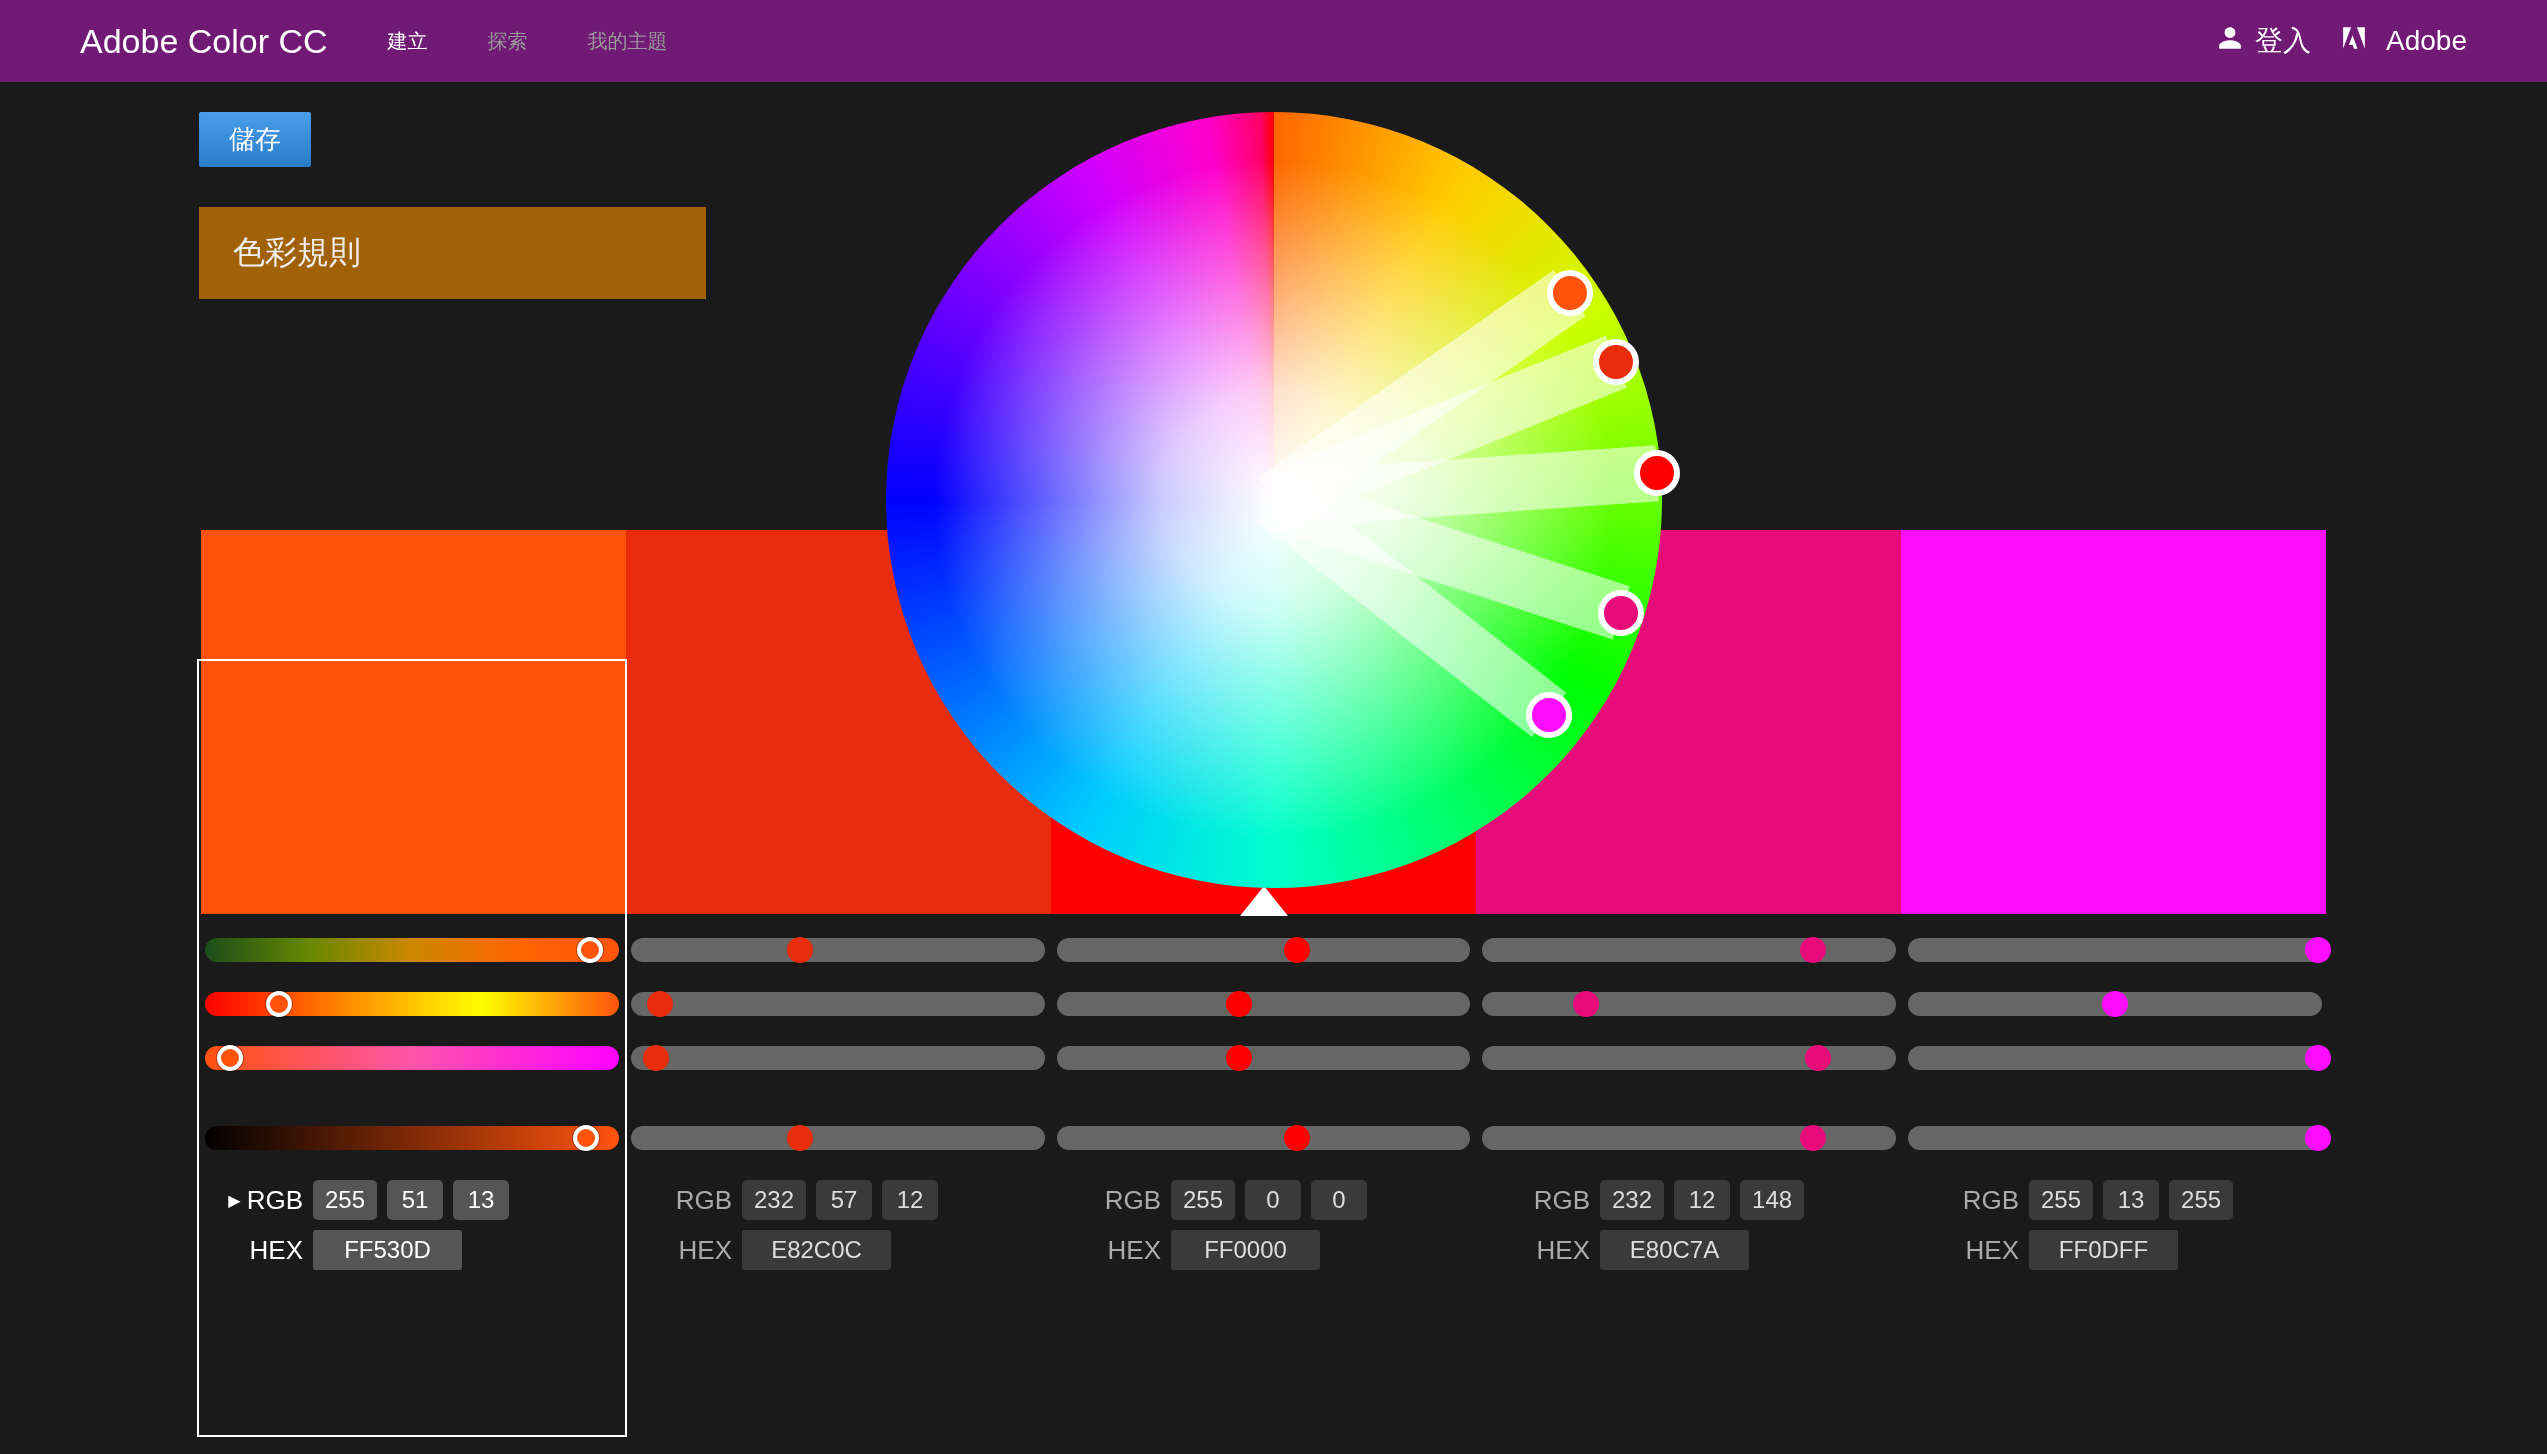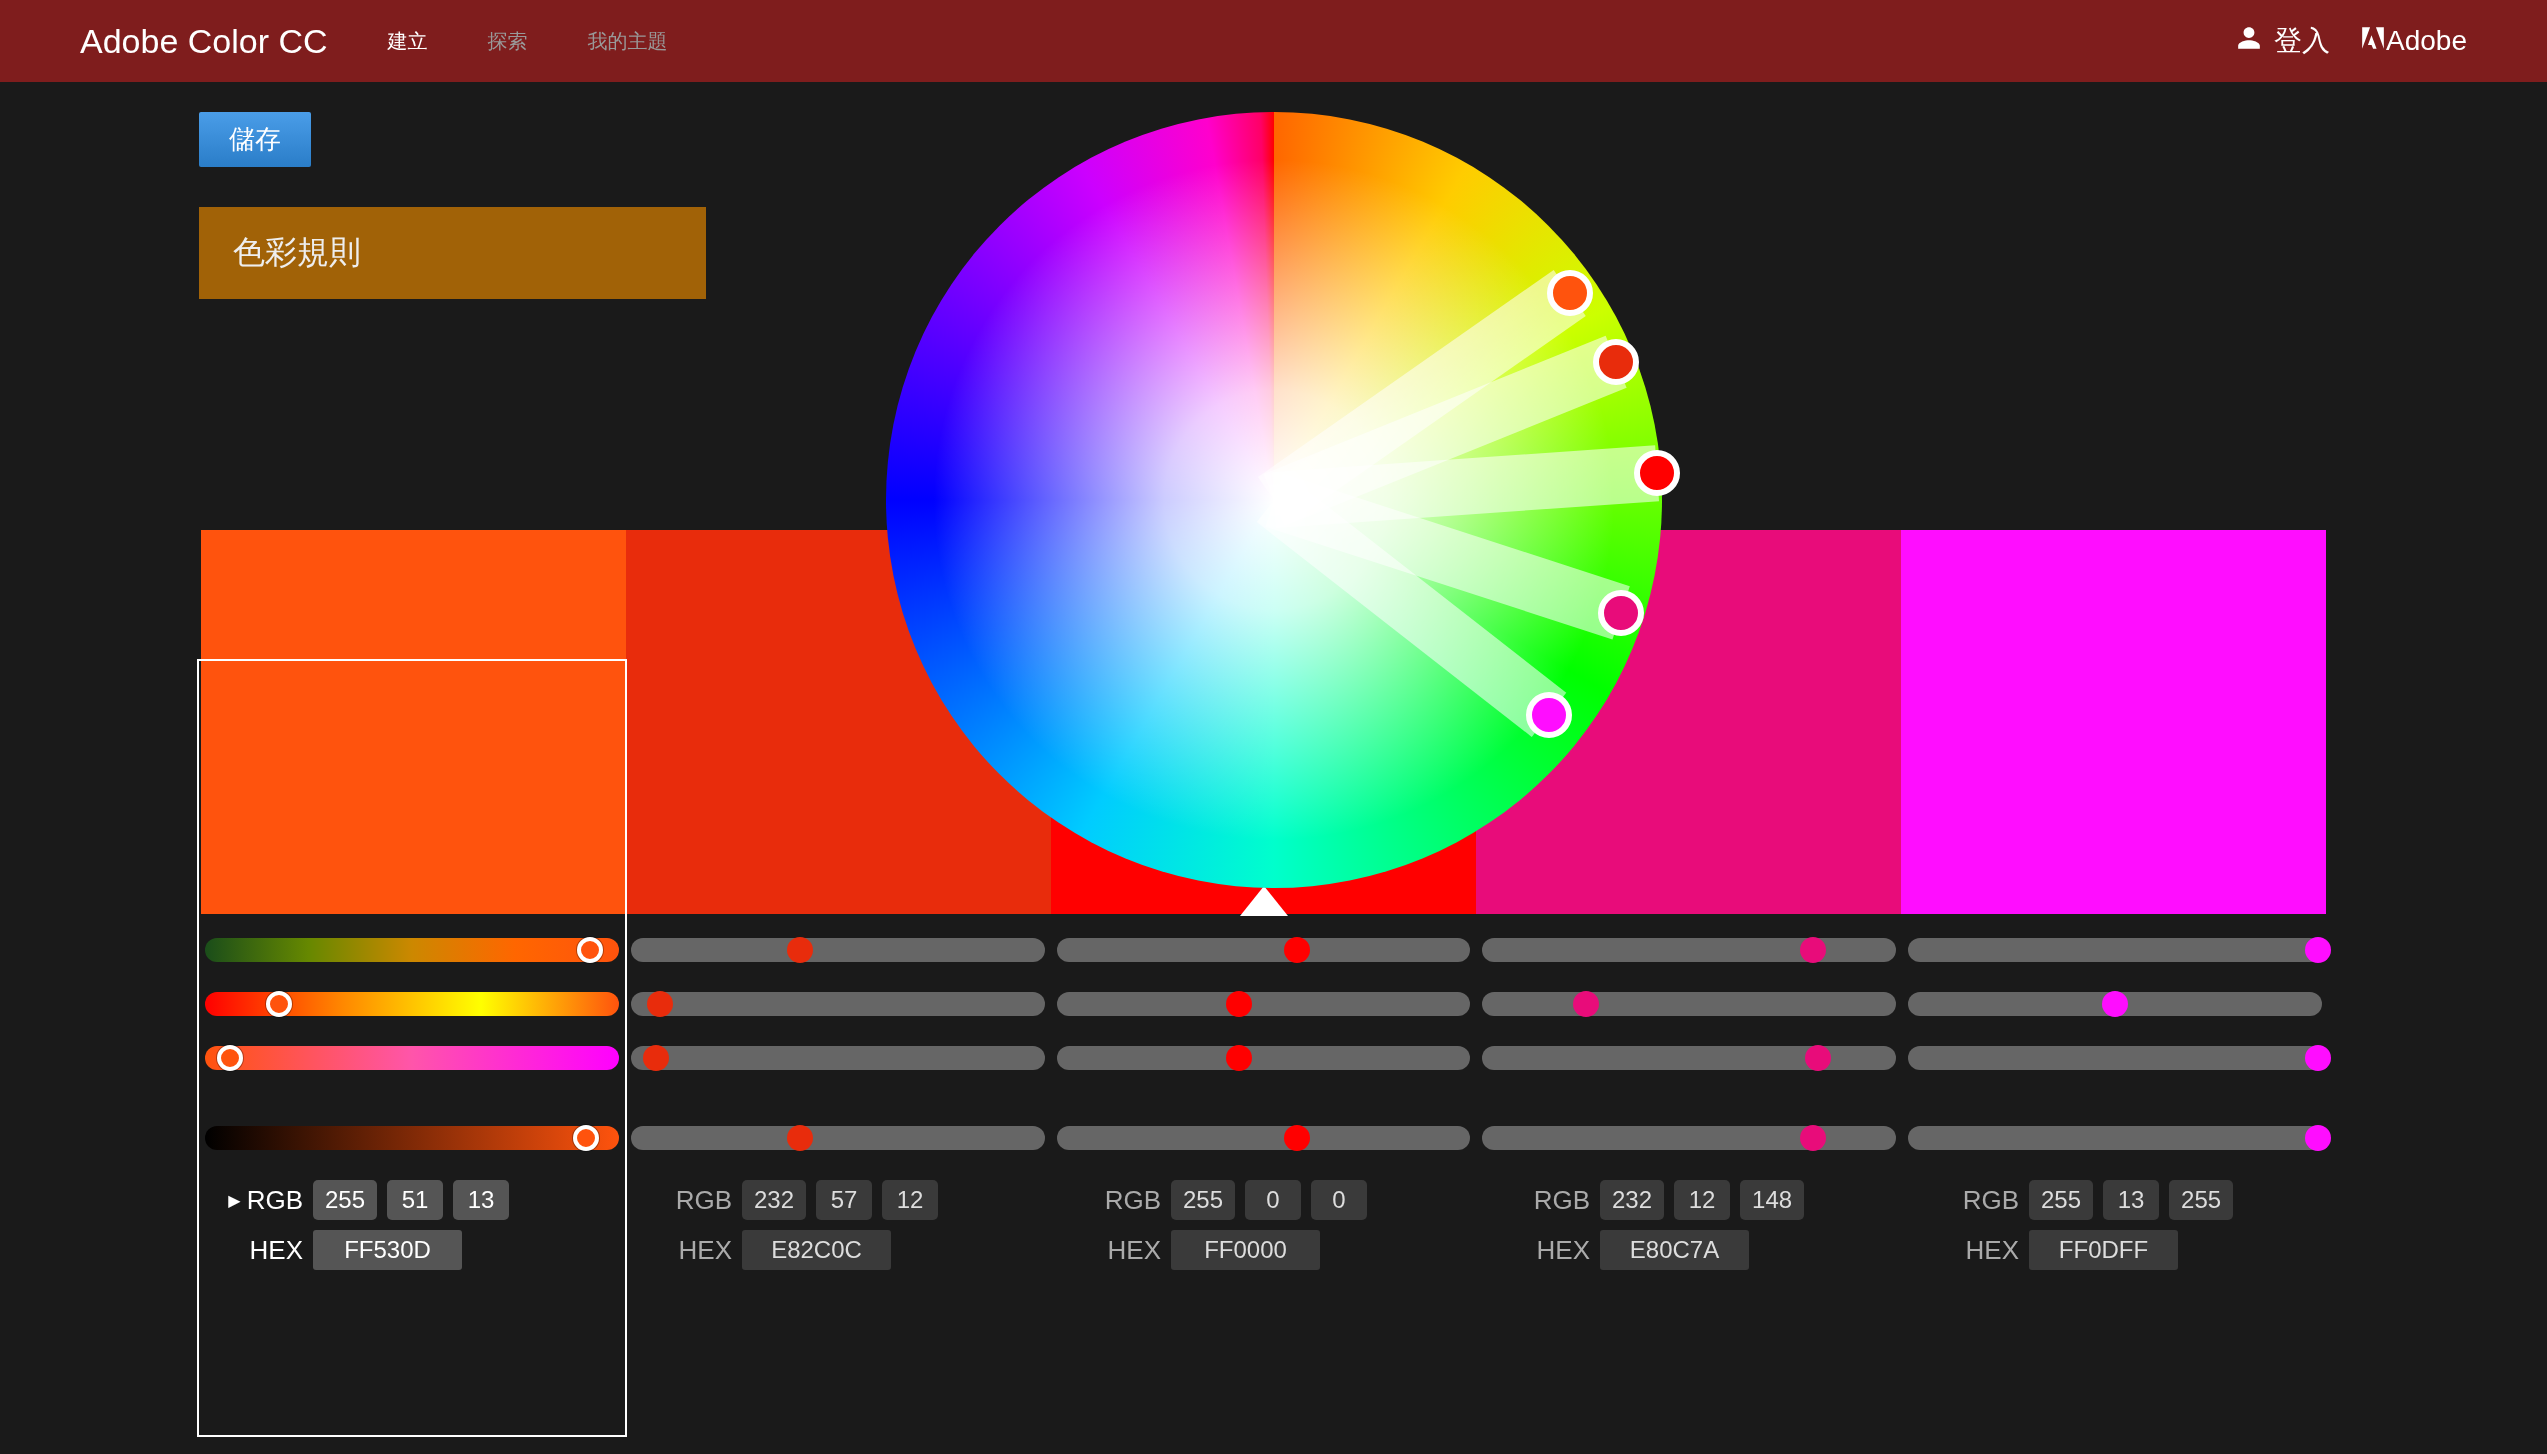--- a/index.html
+++ b/index.html
@@ -1,25 +1,25 @@
 <!DOCTYPE html>
 <html><head>
 <meta charset="utf-8">
 <style>
 *{margin:0;padding:0;box-sizing:border-box;font-family:"Helvetica Neue",Arial,sans-serif}
 body{background:#1a1a1a;color:#ccc;width:2547px;height:1455px;overflow:hidden}
-.header{height:82px;background:#7f1d1d;display:flex;align-items:center;padding:0 80px;justify-content:space-between}
+.header{height:82px;background:#701a75;display:flex;align-items:center;padding:0 80px;justify-content:space-between}
 .header-left{display:flex;align-items:center;gap:60px}
 .brand{color:#fff;font-size:34px;font-weight:300}
 .nav{display:flex;gap:60px}
 .nav-item{color:#999;font-size:20px;cursor:pointer}
 .nav-item.active{color:#fff}
 .header-right{display:flex;align-items:center;gap:30px}
 .login{display:flex;align-items:center;gap:12px;color:#fff;font-size:28px;cursor:pointer}
-.adobe-link{display:flex;align-items:center;gap:0;color:#fff;font-size:28px;cursor:pointer}
+.adobe-link{display:flex;align-items:center;gap:19px;color:#fff;font-size:28px;cursor:pointer}
 .main{position:relative;padding:30px 199px 0 199px}
 .save-btn{background:linear-gradient(#4a9de8,#2a7dc8);color:#fff;border:none;padding:10px 30px;font-size:26px;cursor:pointer;border-radius:2px}
 .rules-panel{background:#3a3a3a;width:507px;margin-top:40px;border-radius:2px}
 .rules-header{background:#a16207;padding:24px 34px;font-size:32px;color:#eee}
 .rules-item{padding:24px 50px;font-size:30px;color:#ddd;text-align:center}
 .wheel-area{position:absolute;left:50%;top:30px;transform:translateX(-50%);width:776px;height:776px;z-index:2}
 .wheel{width:776px;height:776px;border-radius:50%;position:relative;background:
  conic-gradient(from 0deg,
   #ff6600 0deg,#ffcc00 30deg,#ccff00 60deg,#66ff00 90deg,#00ff00 120deg,
   #00ff66 150deg,#00ffcc 180deg,#00ccff 210deg,#0066ff 240deg,#0000ff 270deg,

